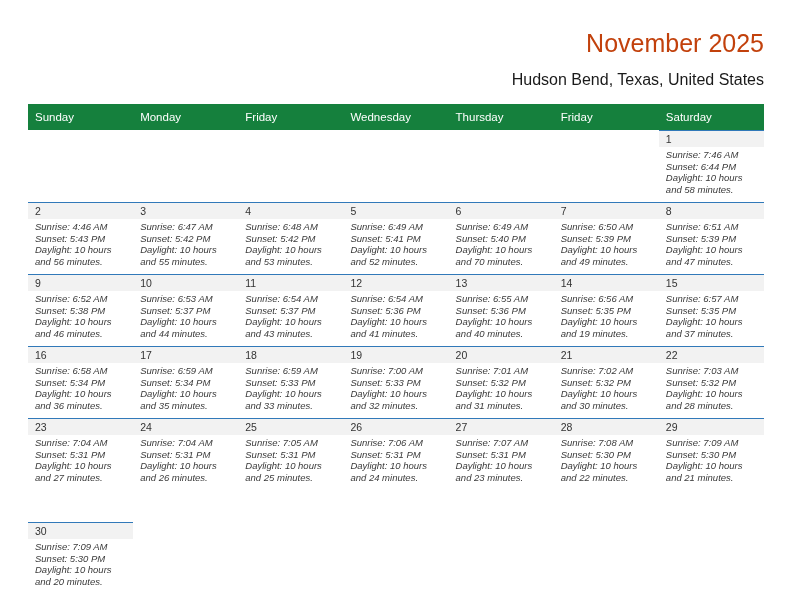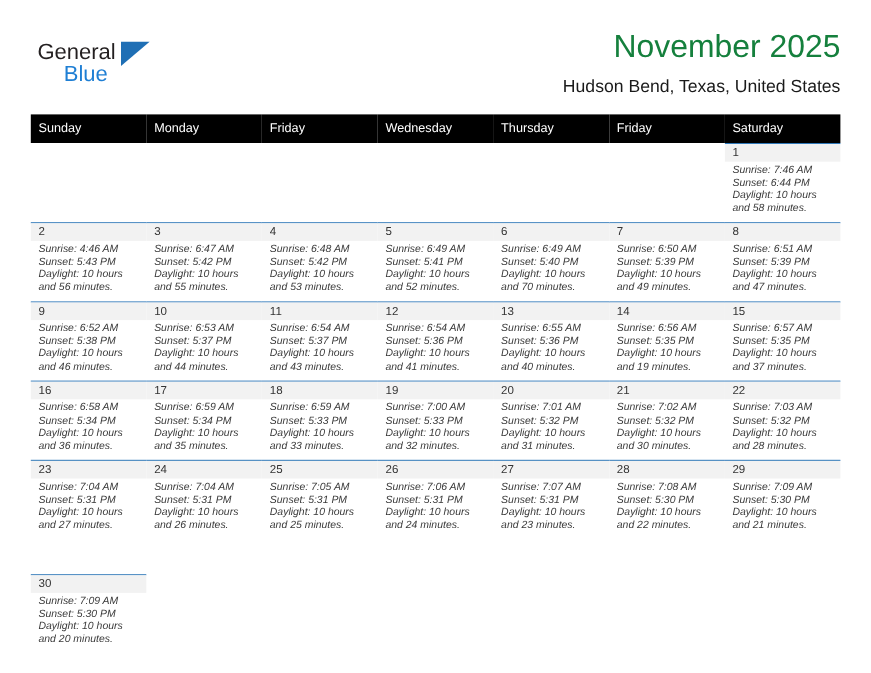--- a/index.html
+++ b/index.html
@@ -65,23 +65,23 @@
     border-right: 26px solid transparent;
   }
 
   .title-block {
     position: absolute;
     right: 0;
     top: 0;
     text-align: right;
   }
   .cal-title {
-    font-size: 29px;
+    font-size: 25px;
     line-height: 34px;
-    color: #15803d;
+    color: #c2410c;
     font-weight: normal;
     white-space: nowrap;
   }
   .cal-subtitle {
     font-size: 16px;
     line-height: 20px;
     color: #1a1a1a;
     margin-top: 10px;
     white-space: nowrap;
   }
@@ -89,21 +89,21 @@
   
   .calendar {
     position: absolute;
     left: 28px;
     top: 104px;
     width: 736px;
     border-collapse: collapse;
     table-layout: fixed;
   }
   .calendar thead th {
-    background: #000000;
+    background: #15803d;
     color: #ffffff;
     font-weight: normal;
     font-size: 11.5px;
     line-height: 14px;
     text-align: left;
     padding: 6px 0 6px 7px;
     height: 14px;
     border: none;
   }
   .calendar td {
@@ -147,25 +147,20 @@
     margin-top: 32px;
   }
 </style>
 </head>
 <body>
 
 <div class="page">
 
   <div class="header">
 
-    <div class="brand">
-      <span class="brand-general">General</span>
-      <span class="brand-triangle"></span>
-      <span class="brand-blue">Blue</span>
-    </div>
 
     <div class="title-block">
       <div class="cal-title">November 2025</div>
       <div class="cal-subtitle">Hudson Bend, Texas, United States</div>
     </div>
 
   </div>
 
   <table class="calendar">
     <thead>

